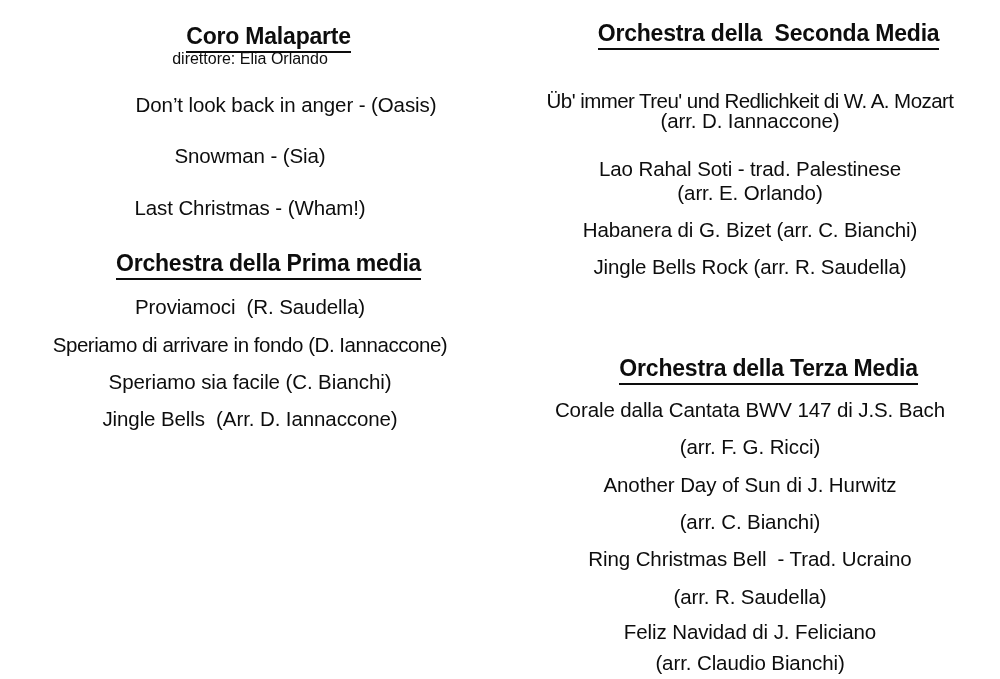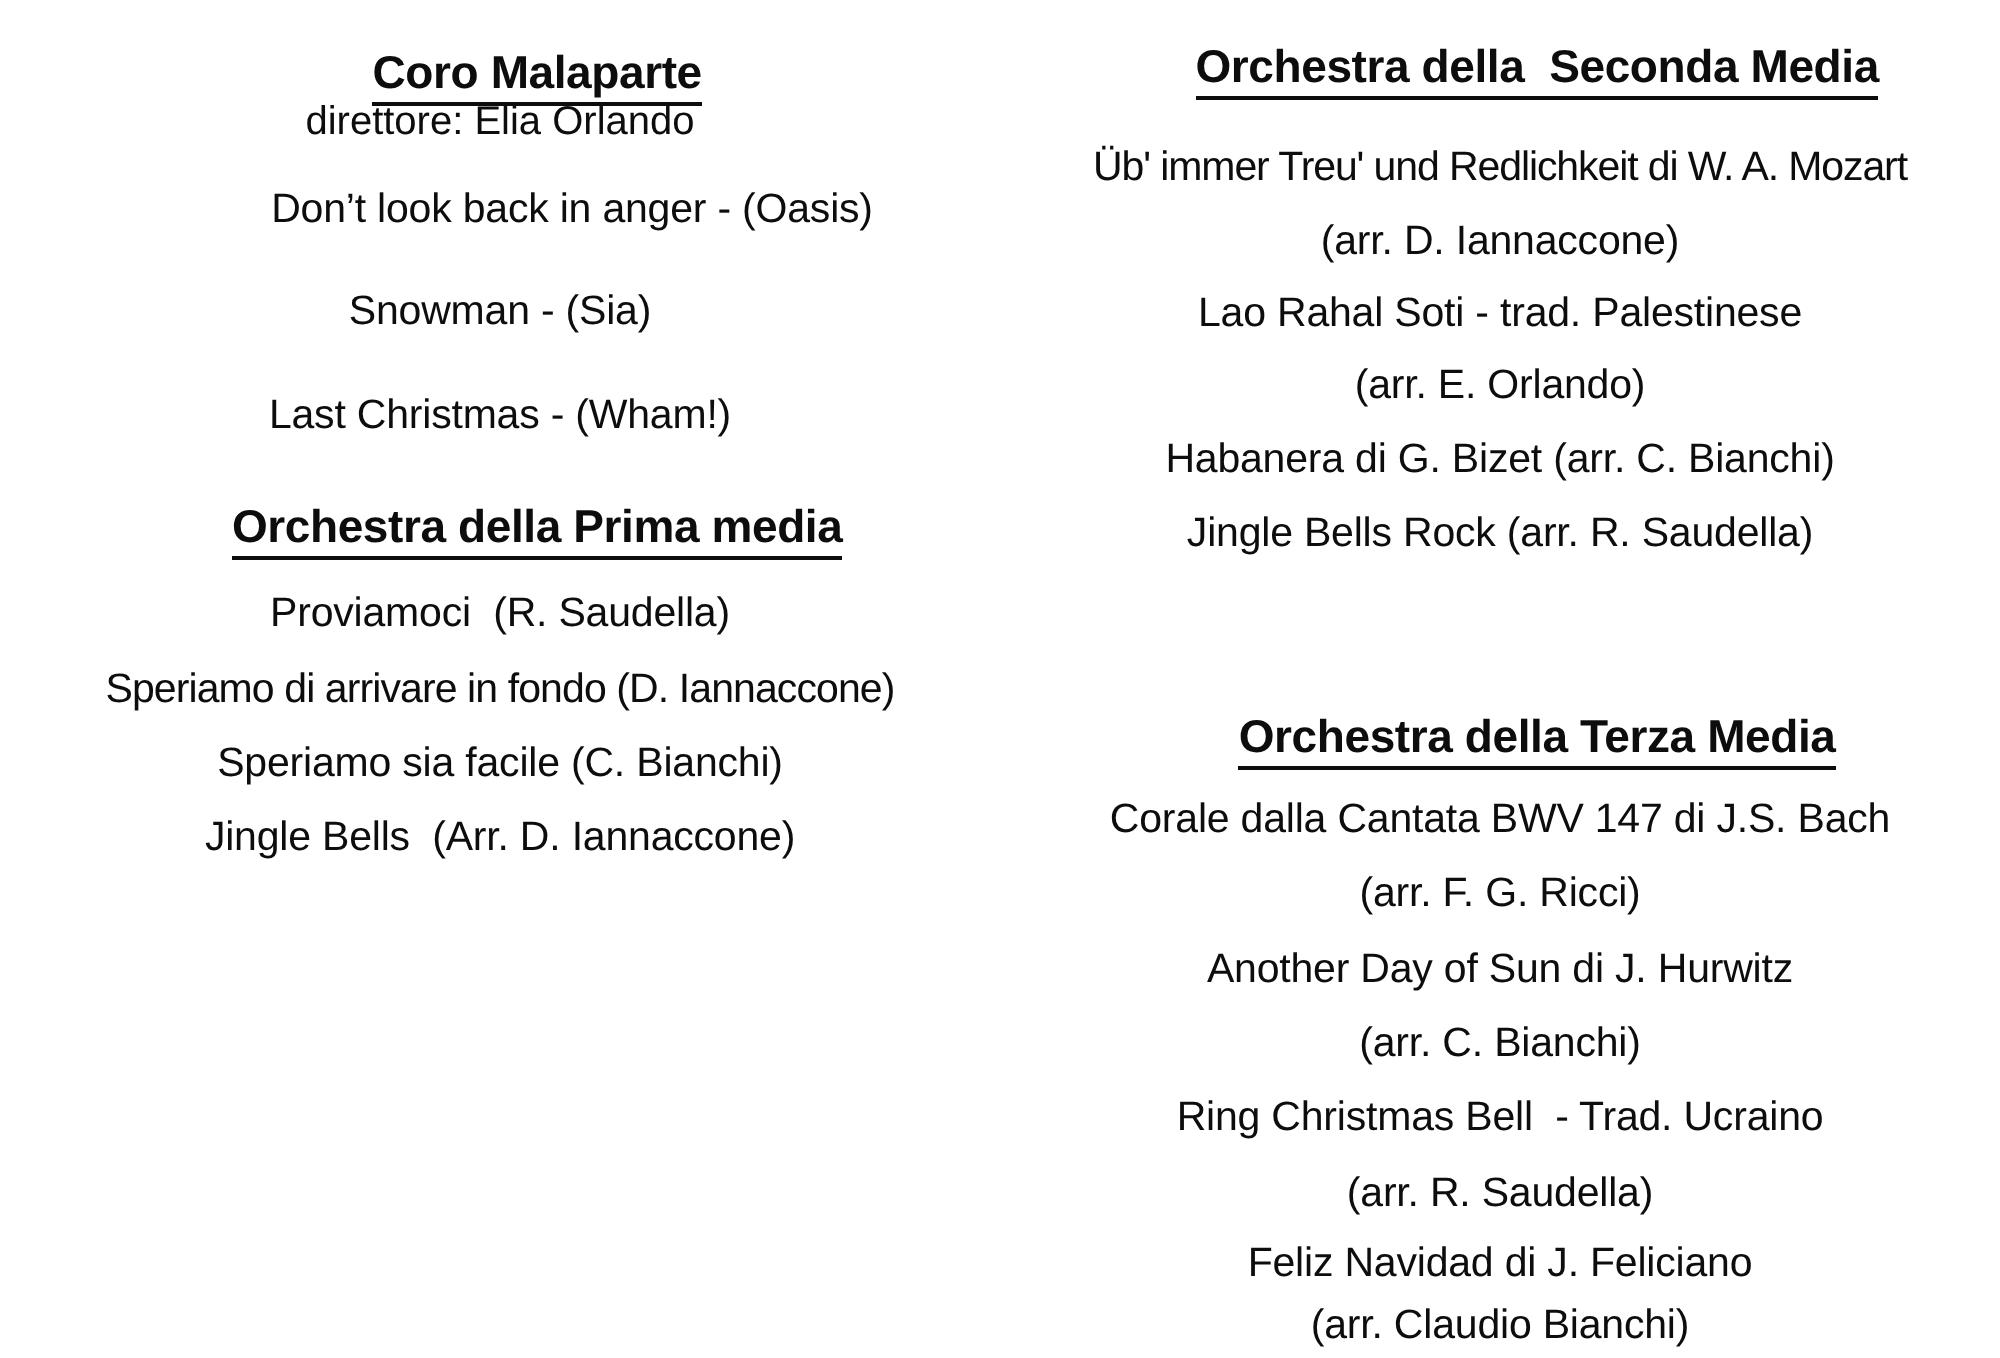--- a/index.html
+++ b/index.html
@@ -44,21 +44,21 @@
     letter-spacing: -0.2px;
     line-height: 1.12;
     white-space: pre;
   }
   .heading-underline {
     display: inline-block;
     border-bottom: 2.5px solid #0d0d0d;
     padding-bottom: 1px;
   }
   .subtitle {
-    font-size: 20px;
+    font-size: 16px;
     font-weight: normal;
     line-height: 1.2;
     white-space: pre;
   }
   .piece {
     font-size: 20.5px;
     font-weight: normal;
     line-height: 1.2;
     letter-spacing: -0.1px;
     white-space: pre;
@@ -97,23 +97,23 @@
     <div class="block piece" style="top: 407px;">Jingle Bells  (Arr. D. Iannaccone)</div>
 
   </div>
 
   <div class="column col-right">
 
     <div class="block heading" style="top: -5px;">
       <span class="heading-underline">Orchestra della  Seconda Media</span>
     </div>
 
-    <div class="block piece tight" style="top: 72px;">Üb' immer Treu' und Redlichkeit di W. A. Mozart</div>
+    <div class="block piece tight" style="top: 89px;">Üb' immer Treu' und Redlichkeit di W. A. Mozart</div>
     <div class="block piece" style="top: 109px;">(arr. D. Iannaccone)</div>
-    <div class="block piece" style="top: 145px;">Lao Rahal Soti - trad. Palestinese</div>
+    <div class="block piece" style="top: 157px;">Lao Rahal Soti - trad. Palestinese</div>
     <div class="block piece" style="top: 181px;">(arr. E. Orlando)</div>
     <div class="block piece" style="top: 218px;">Habanera di G. Bizet (arr. C. Bianchi)</div>
     <div class="block piece" style="top: 255px;">Jingle Bells Rock (arr. R. Saudella)</div>
 
     <div class="block heading" style="top: 330px;">
       <span class="heading-underline">Orchestra della Terza Media</span>
     </div>
 
     <div class="block piece" style="top: 398px;">Corale dalla Cantata BWV 147 di J.S. Bach</div>
     <div class="block piece" style="top: 435px;">(arr. F. G. Ricci)</div>

